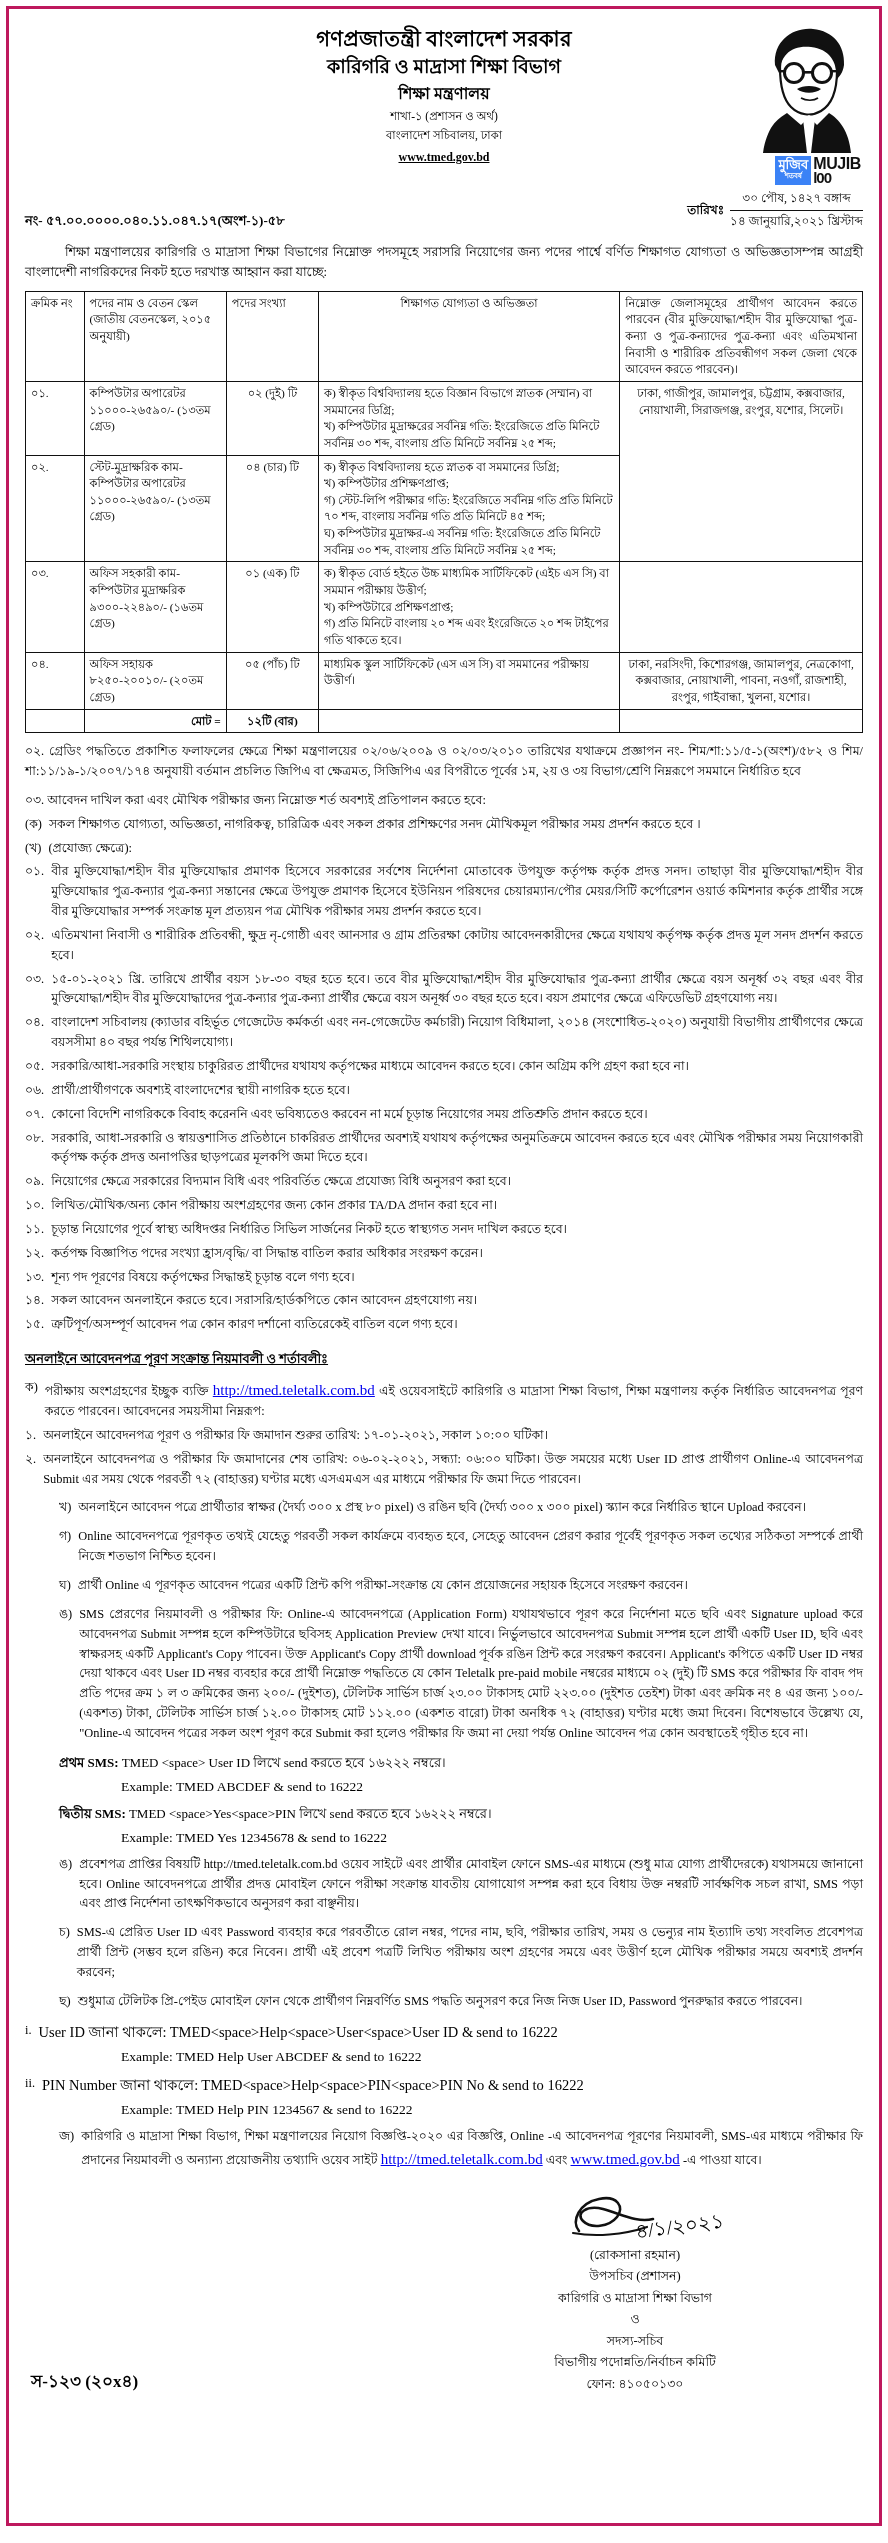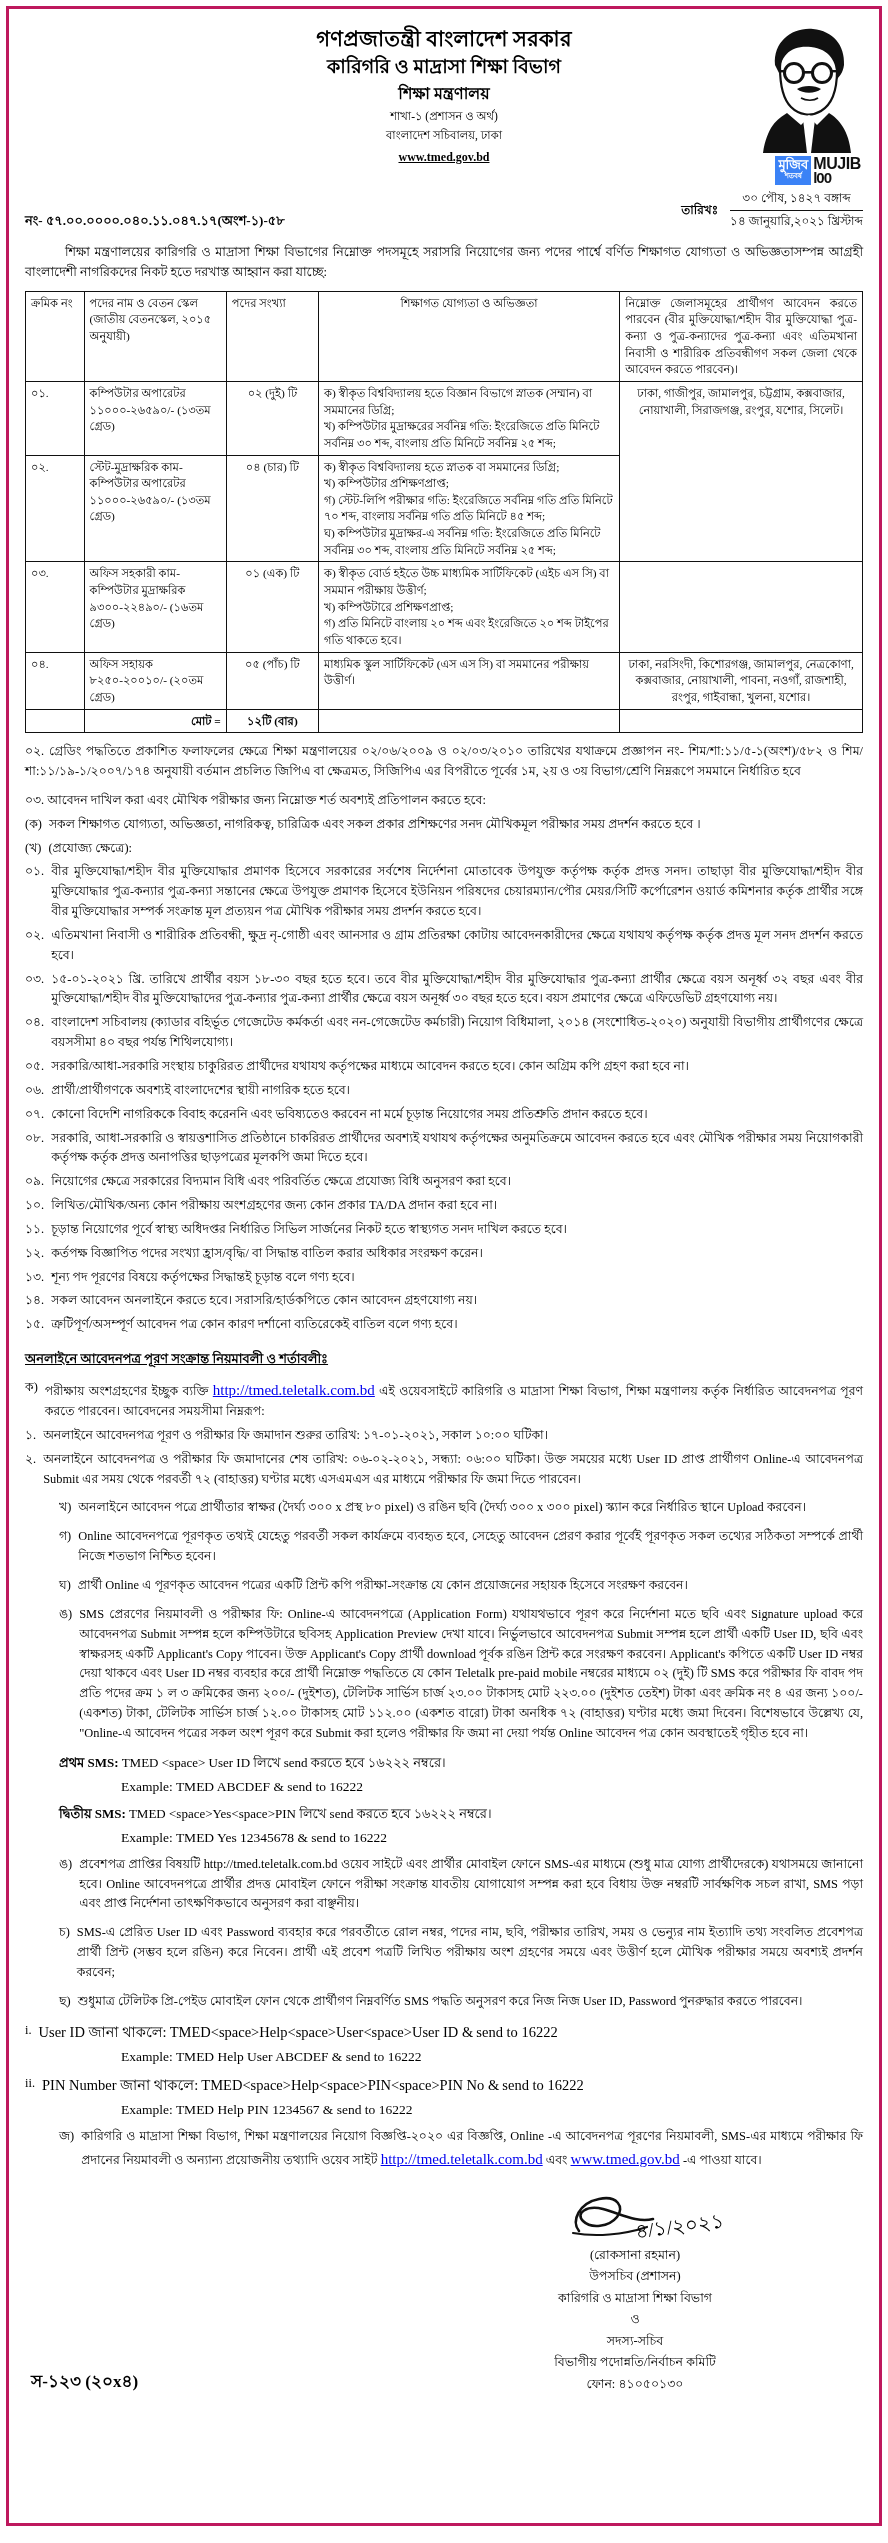--- a/index.html
+++ b/index.html
@@ -56,21 +56,21 @@
   .mujib-right { color:#111; text-align:left; line-height:.95; padding-left:2px; }
   .mujib-right .m3 { font-size: 16px; font-weight:700; letter-spacing:-.4px;}
   .mujib-right .m4 { font-size: 15px; font-weight:700; letter-spacing:-1px;}
 
   
   .memo-row {
     display: flex; justify-content: space-between; align-items: flex-end;
     margin-top: 2px; margin-bottom: 10px;
   }
   .memo-no { font-size: 13px; font-weight: 700; }
-  .memo-date { display:flex; align-items:center; gap:12px; font-size:12px; }
+  .memo-date { display:flex; align-items:center; gap:6px; font-size:12px; }
   .memo-date .lbl { font-weight:700; }
   .memo-date .stack { text-align:center; }
   .memo-date .d1 { border-bottom: 1.5px solid #111; padding: 0 6px 1px 6px; }
   .memo-date .d2 { padding-top: 1px; }
 
   
   .intro {
     font-size: 12.6px; line-height: 1.62; text-align: justify;
     text-indent: 40px; margin-bottom: 8px;
   }

